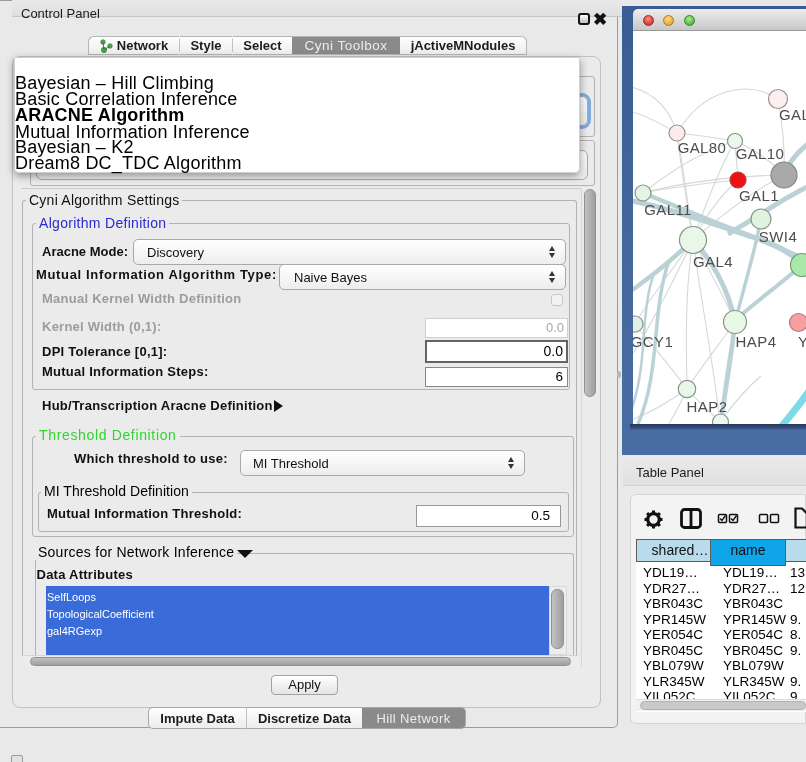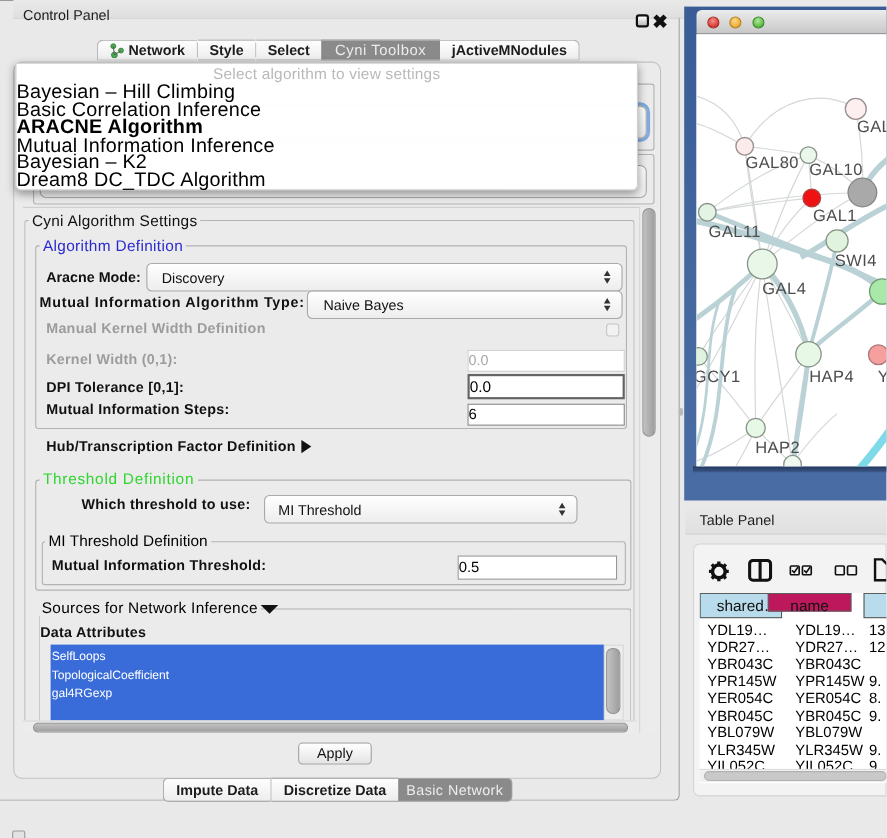--- a/index.html
+++ b/index.html
@@ -35,21 +35,21 @@
 
 
 #popup { left:14px; top:57px; width:566px; height:116px; background:rgba(255,255,255,0.98); border:1px solid #d0d0d0; border-radius:1px 1px 5px 5px; box-shadow:0 3px 9px rgba(0,0,0,0.4); }
 #popup .hint { position:absolute; top:1px; left:0; width:100%; text-align:center; font-size:14px; letter-spacing:0.2px; color:#b9b9b9; }
 #popup .it { position:absolute; left:0px; font-size:18px; letter-spacing:0.2px; color:#000; white-space:nowrap; }
 
 
 .gtitle { font-size:14px; letter-spacing:0.25px; background:#ebebeb; padding:0 3px; white-space:nowrap; }
 .lbl { font-size:13px; font-weight:bold; letter-spacing:0.25px; color:#111; white-space:nowrap; }
 .lbl.dis { color:#9c9c9c; }
-.tfield { background:#fff; font-size:13px; }
+.tfield { background:#fff; font-size:13px; text-align:right; }
 #list { background:#396cd9; color:#fff; font-size:11px; }
 #list div { padding-left:1px; height:17.2px; line-height:17.2px; }
 
 
 .sb-v-track { background:#ececec; border-left:1px solid #d6d6d6; }
 .sb-thumb { background:linear-gradient(90deg,#c2c2c2,#9e9e9e); border:1px solid #919191; border-radius:6px; }
 .sb-h-thumb { background:linear-gradient(#c2c2c2,#9e9e9e); border:1px solid #919191; border-radius:5px; }
 
 
 #apply { left:271px; top:675px; width:67px; height:20px; border:1px solid #a3a3a3; border-radius:4px; background:linear-gradient(#ffffff,#e4e4e4); text-align:center; font-size:13px; line-height:18px; color:#111; }
@@ -130,21 +130,21 @@
 
 <div class="abs lbl dis" style="left:42px; top:319px;">Kernel Width (0,1):</div>
 <div class="abs tfield" style="left:425px; top:317.5px; width:143px; height:20.5px; border:1px solid #cfcfcf; color:#a8a8a8; line-height:18.5px; padding-right:3px;">0.0</div>
 
 <div class="abs lbl" style="left:42px; top:344px;">DPI Tolerance [0,1]:</div>
 <div class="abs tfield" style="left:425px; top:339.5px; width:143px; height:23px; border:2px solid #646464; color:#000; line-height:19px; padding-right:3px; font-size:14px;">0.0</div>
 
 <div class="abs lbl" style="left:42px; top:363.5px;">Mutual Information Steps:</div>
 <div class="abs tfield" style="left:425px; top:366.5px; width:143px; height:20px; border:1px solid #888; color:#000; line-height:18px; padding-right:4px; font-size:13.5px;">6</div>
 
-<div class="abs lbl" style="left:42px; top:398px;">Hub/Transcription Factor Definition</div>
+<div class="abs lbl" style="left:42px; top:398px;">Hub/Transcription Aracne Definition</div>
 <div class="abs" style="left:274px; top:400px; width:0; height:0; border-top:6.5px solid transparent; border-bottom:6.5px solid transparent; border-left:9px solid #111;"></div>
 
 <div class="abs grp" style="left:32px; top:436px; width:542px; height:101px;"></div>
 <div class="abs gtitle" style="left:36px; top:427px; color:#2fd52f; letter-spacing:0.65px;">Threshold Definition</div>
 
 <div class="abs lbl" style="left:74px; top:451px;">Which threshold to use:</div>
 <div class="abs maccombo" style="left:240px; top:450px; width:285px; height:26px;">
     <span class="tx" style="left:12px;">MI Threshold</span>
     <span class="ar"></span>
   </div>
@@ -171,25 +171,24 @@
 <div class="abs sb-v-track" style="left:581px; top:188px; width:17px; height:478px;"></div>
 <div class="abs sb-thumb" style="left:583.5px; top:189px; width:12px; height:208px;"></div>
 <div class="abs" style="left:21px; top:655px; width:557px; height:12px; background:#ececec; border-top:1px solid #d6d6d6;"></div>
 <div class="abs sb-h-thumb" style="left:30px; top:656.5px; width:541px; height:9.5px;"></div>
 
 <div class="abs" id="apply">Apply</div>
 <div class="abs btabrow" style="left:148px;">
   <div class="btab first" style="width:98px;">Impute Data</div>
   <div class="btabdiv"></div>
   <div class="btab" style="width:115px;">Discretize Data</div>
-  <div class="btab sel last" style="width:104px;">Basic Network</div>
+  <div class="btab sel last" style="width:104px;">Hill Network</div>
 </div>
 
 <div class="abs" id="popup">
-  <div class="hint">Select algorithm to view settings</div>
   <div class="it" style="top:14.5px;">Bayesian – Hill Climbing</div>
   <div class="it" style="top:30.8px;">Basic Correlation Inference</div>
   <div class="it" style="top:46.9px; font-weight:bold;">ARACNE Algorithm</div>
   <div class="it" style="top:63.5px;">Mutual Information Inference</div>
   <div class="it" style="top:78.8px;">Bayesian – K2</div>
   <div class="it" style="top:95.2px;">Dream8 DC_TDC Algorithm</div>
 </div>
 
 <div class="abs" style="left:617px; top:371px; width:4px; height:7px; background:#b9b9b9; border-radius:2px;"></div>
 
@@ -307,21 +306,21 @@
     <path d="M 90,24.5 L 92,26.5 L 95.5,21.5" stroke-width="1.4"></path>
     <path d="M 101,24.5 L 103,26.5 L 106.5,21.5" stroke-width="1.4"></path>
     <rect x="129.5" y="20.5" width="8" height="8" rx="1"></rect>
     <rect x="140.5" y="20.5" width="8" height="8" rx="1"></rect>
   </g>
   <path d="M 165.5,14.5 L 172,14.5 L 177,19.5 L 177,33.5 L 165.5,33.5 Z" fill="none" stroke="#111" stroke-width="2.2"></path>
 </svg>
 </div>
 <div class="abs" id="tbl" style="left:636px; top:539px; width:170px; height:173px; background:#fff; overflow:hidden;">
   <div class="th" style="left:0px; top:0px; width:75px; height:23px; background:#b9dcec; padding-left:13px;">shared…</div>
-  <div class="th" style="left:62px; top:0px; width:76px; height:17px; background:#be185d;">name</div>
+  <div class="th" style="left:74px; top:0px; width:76px; height:27px; background:#0ea5e9;">name</div>
   <div class="th" style="left:149px; top:0px; width:60px; height:23px; background:#b9dcec; text-align:left; padding-left:22px;">A</div>
   <div class="td" style="left:7px; top:26px;">YDL19…</div>
     <div class="td" style="left:87px; top:26px;">YDL19…</div>
     <div class="td" style="left:154px; top:26px;">13</div>
   <div class="td" style="left:7px; top:41.5px;">YDR27…</div>
     <div class="td" style="left:87px; top:41.5px;">YDR27…</div>
     <div class="td" style="left:154px; top:41.5px;">12</div>
   <div class="td" style="left:7px; top:57px;">YBR043C</div>
     <div class="td" style="left:87px; top:57px;">YBR043C</div>
   <div class="td" style="left:7px; top:72.5px;">YPR145W</div>

